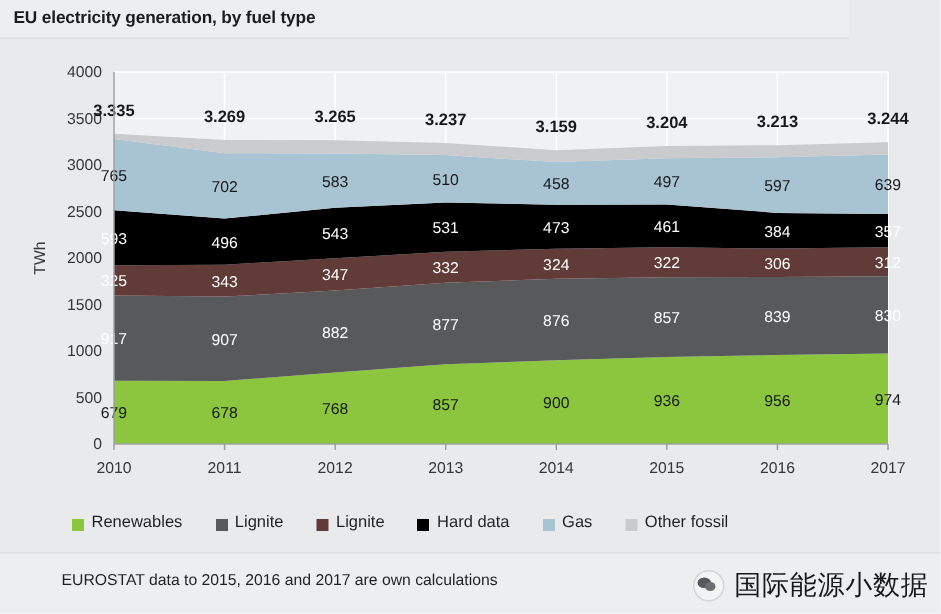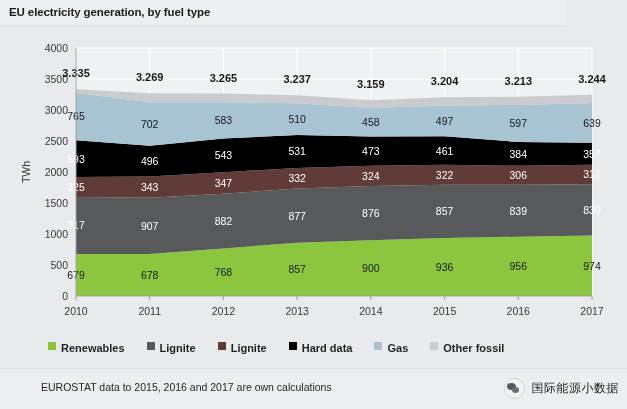--- a/index.html
+++ b/index.html
@@ -77,23 +77,22 @@
     background: #e9eaec;
   }
   .legend-inner {
     position: absolute;
     left: 48px; top: 6px;
     display: flex;
     align-items: center;
   }
   .legend-item {
     display: flex;
-    align-items: flex-start;
+    align-items: flex-end;
     margin-right: 22px;
-    font-weight: bold;
   }
   .legend-swatch {
     width: 8px;
     height: 8px;
     margin-right: 5px;
     display: inline-block;
   }
   .legend-text {
     font-size: 11px;
     color: #1f2124;
@@ -142,21 +141,21 @@
   .wechat-mark::before {
     width: 9px; height: 7px;
     left: 2.5px; top: 4px;
   }
   .wechat-mark::after {
     width: 7px; height: 6px;
     left: 7.5px; top: 7.5px;
     background: #6c6f73;
   }
   .wechat-name {
-    font-size: 12px;
+    font-size: 18px;
     color: #16181a;
     letter-spacing: 0.5px;
   }
 </style>
 </head>
 <body>
 
 <div id="app">
 
   <div class="titlebar">

